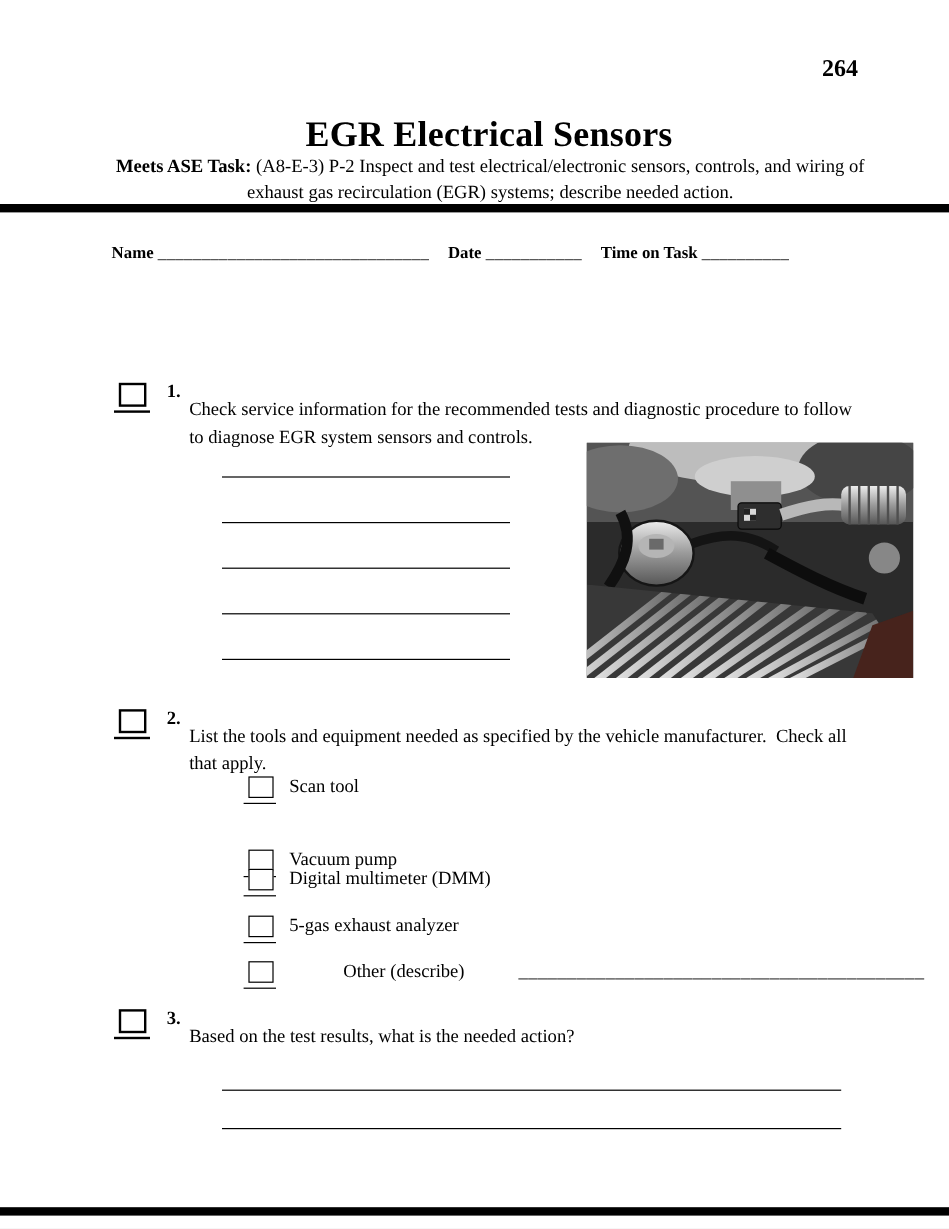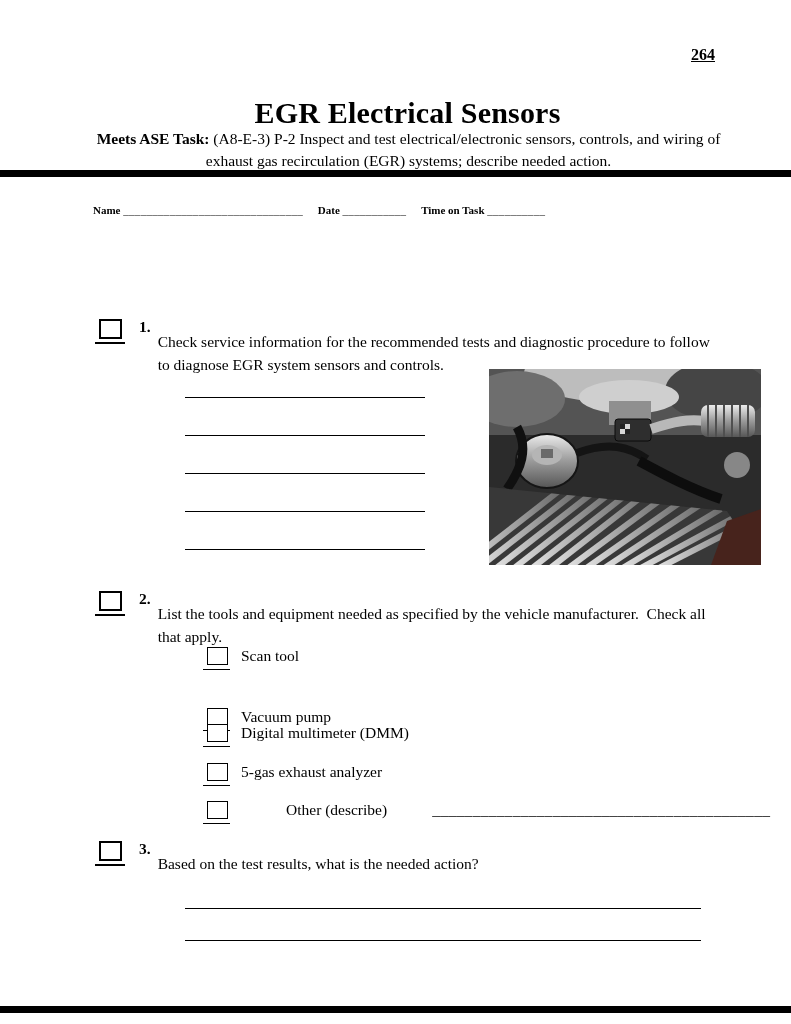--- a/index.html
+++ b/index.html
@@ -13,22 +13,21 @@
     color: #000;
     font-family: "Liberation Serif", serif;
     font-size: 15.5px;
     overflow: hidden;
   }
   .page-number {
     position: absolute;
     top: 46px;
     right: 76px;
     font-weight: 700;
-    font-size: 16px;
-    text-decoration: underline;
+    font-size: 20px;
   }
   .title {
     position: absolute;
     top: 84px;
     left: 0;
     width: 100%;
     margin: 12px;
     text-align: center;
     font-size: 30px;
     font-weight: 700;
@@ -48,21 +47,21 @@
     left: 0;
     width: 791px;
     height: 7px;
     background: #000;
   }
   .rule-top { top: 170px; }
   .rule-bottom { top: 1006px; }
   .frow {
     position: absolute;
     white-space: nowrap;
-    font-size: 11px;
+    font-size: 14px;
   }
   .row1 { top: 204px; left: 93px; }
   .row2 { top: 244px; left: 90px; }
   .lbl { font-weight: 700; }
   .gap { margin-left: 12px; }
   .blank { letter-spacing: 0.3px; }
   .eval-values { font-weight: 700; white-space: pre; margin-left: 8px; }
 
   .question {
     position: absolute;

